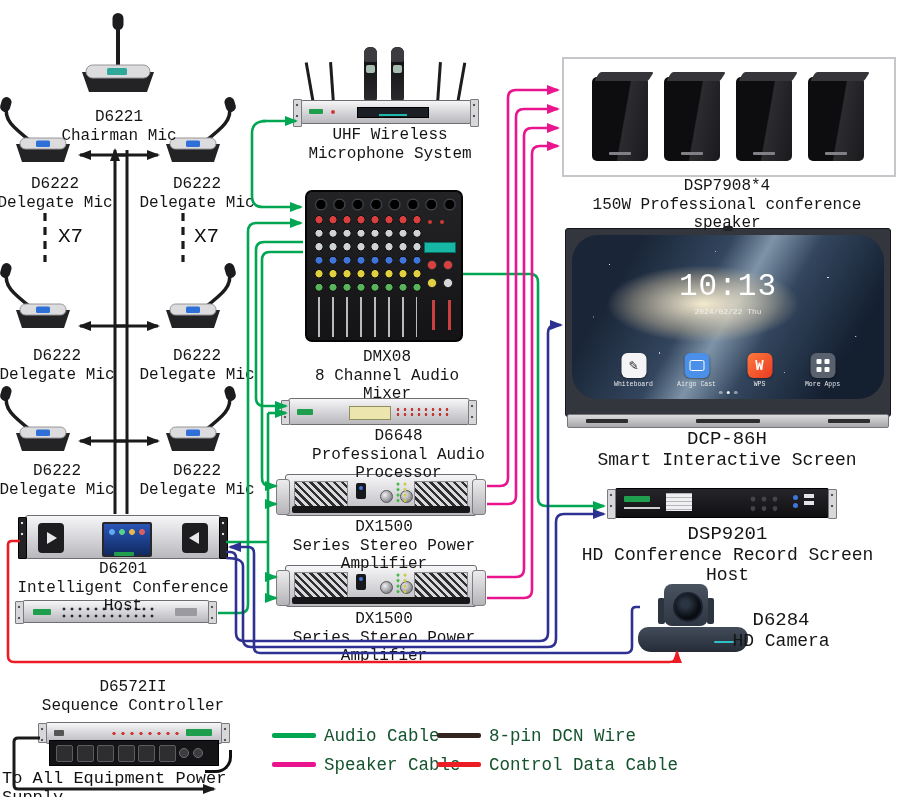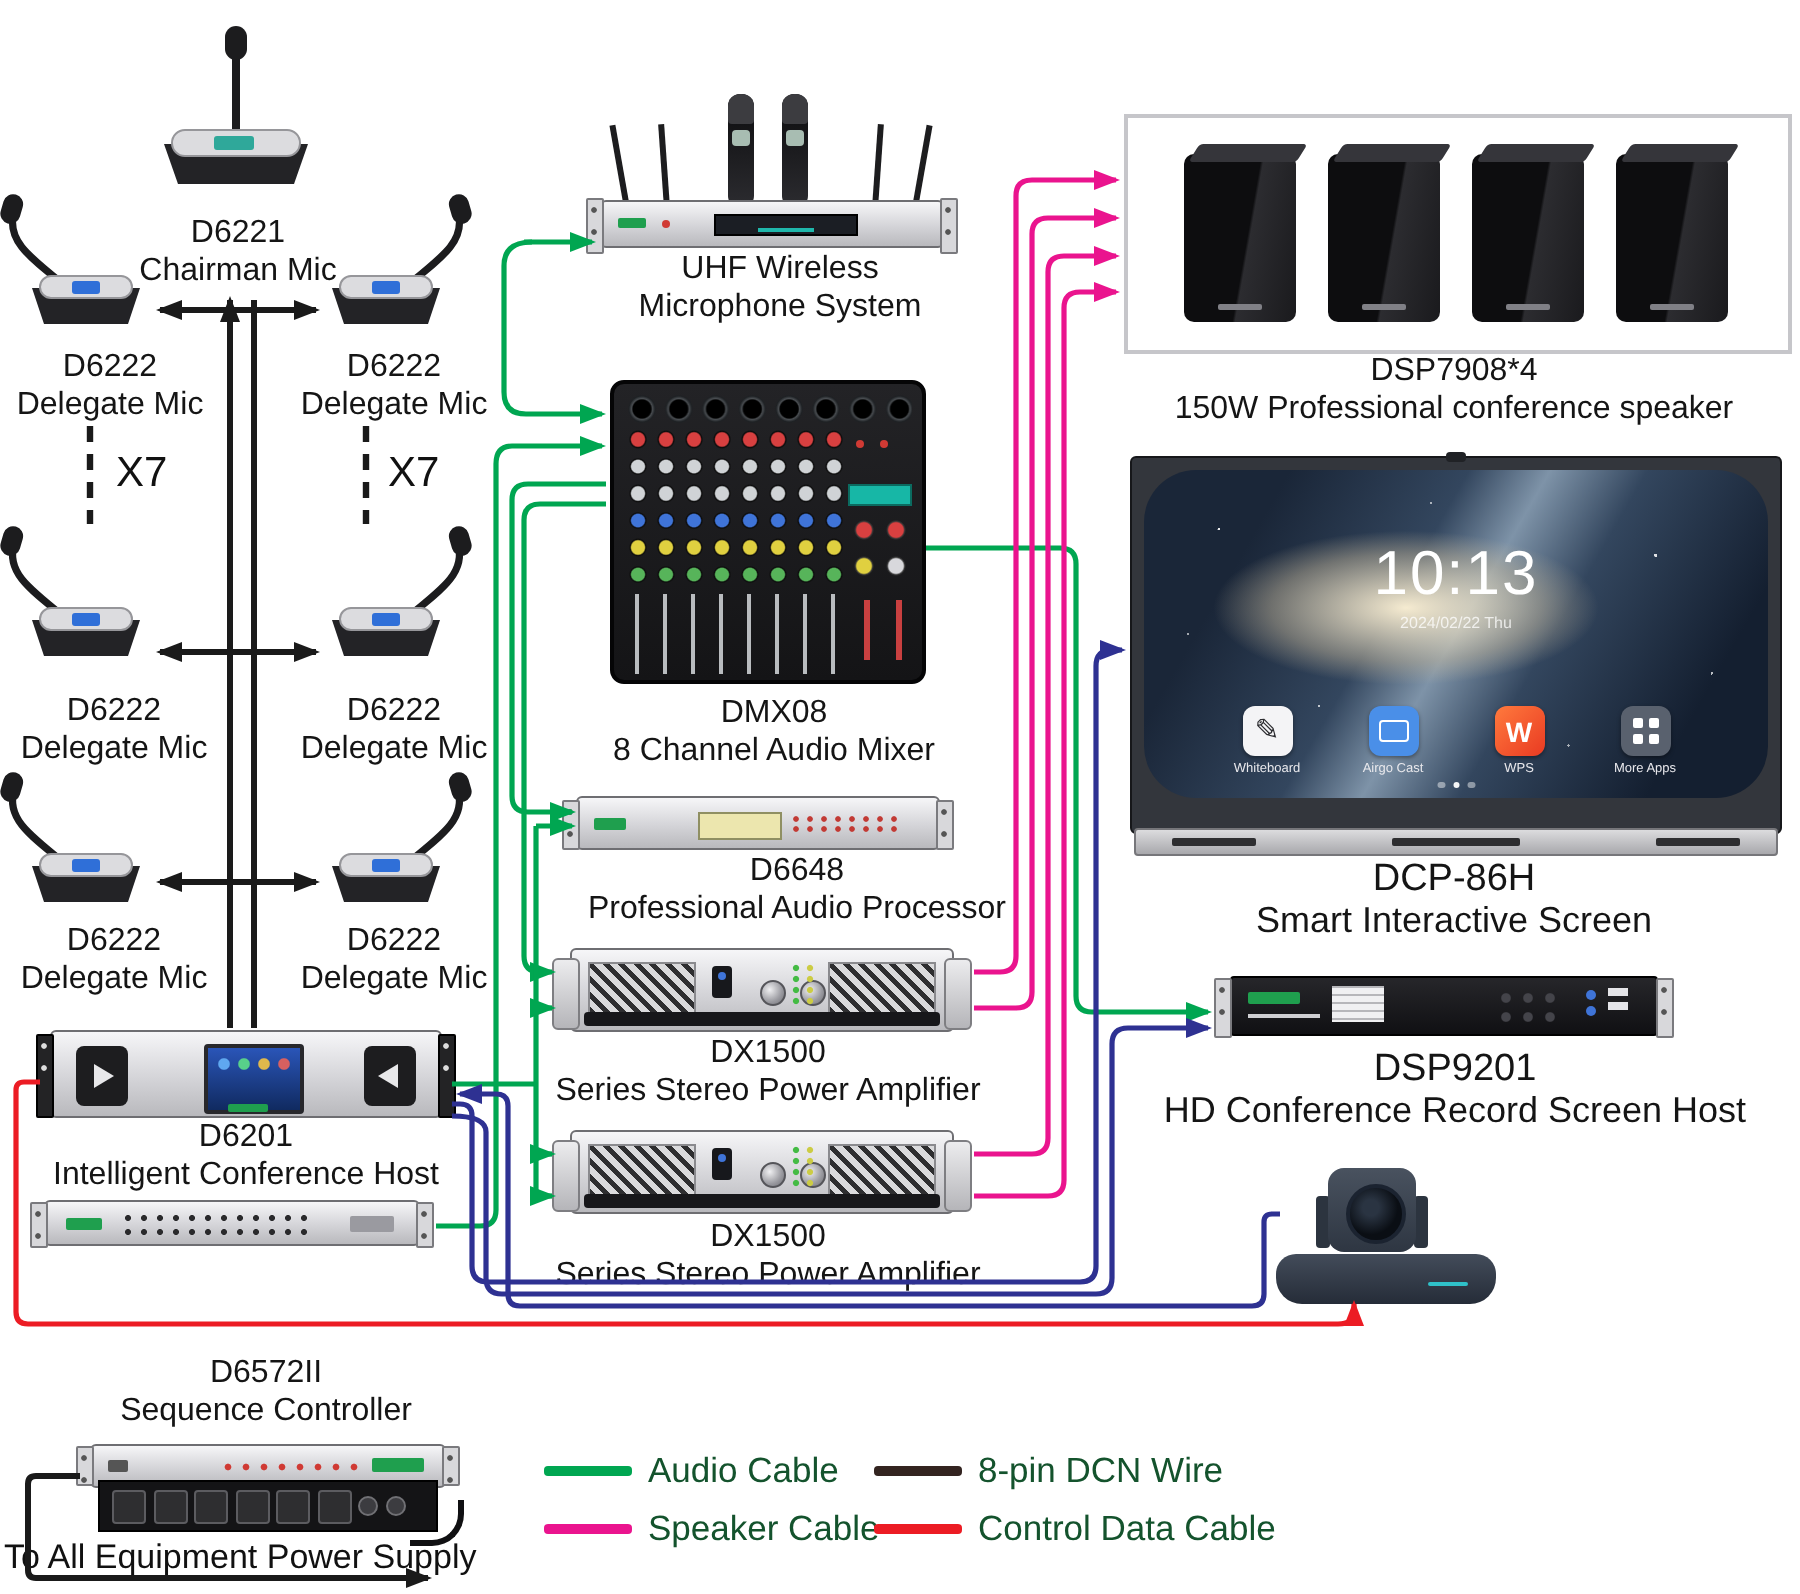--- a/index.html
+++ b/index.html
@@ -1,17 +1,17 @@
 <!DOCTYPE html>
 <html><head>
 <meta charset="utf-8">
 <style>
   html,body{margin:0;padding:0;background:#fff;}
   #canvas{position:relative;width:900px;height:797px;background:#fff;overflow:hidden;
-          font-family:Liberation Sans, sans-serif;}
+          font-family:Liberation Mono, monospace;}
   .dev,.lbl,.x7,.note{position:absolute;box-sizing:border-box;}
   .lbl{text-align:center;color:#151515;font-size:16px;line-height:18.5px;}
   .lbl .des{white-space:pre-line;}
   .lbl.lg .mod{font-size:19px;line-height:21px;}
   .lbl.lg .des{font-size:18px;line-height:20px;}
   .x7{font-size:21px;color:#111;font-weight:500;}
   .note{font-size:17px;color:#111;}
   #wires{position:absolute;left:0;top:0;z-index:30;pointer-events:none;}
   .lbl,.x7,.note{z-index:20;}
   .dev{z-index:10;}
@@ -546,20 +546,24 @@
     <div class="mod">DSP9201</div>
     <div class="des">HD Conference Record Screen Host</div>
   </div>
 
   <div class="dev camw">
     <span class="cam-arm" style="left:20px;"></span>
     <span class="cam-arm" style="left:69px;"></span>
     <span class="cam-head"></span>
     <span class="cam-base"></span>
   </div>
+  <div class="lbl lg" style="left:716px;top:610px;width:130px;">
+    <div class="mod">D6284</div>
+    <div class="des">HD Camera</div>
+  </div>
 
   <div class="legend">
     <div>
       <div class="lrow">
         <span class="sw" style="background: rgb(0, 166, 81);"></span>
         <span class="ltx">Audio Cable</span>
       </div>
       <div class="lrow">
         <span class="sw" style="background: rgb(234, 20, 142);"></span>
         <span class="ltx">Speaker Cable</span>

